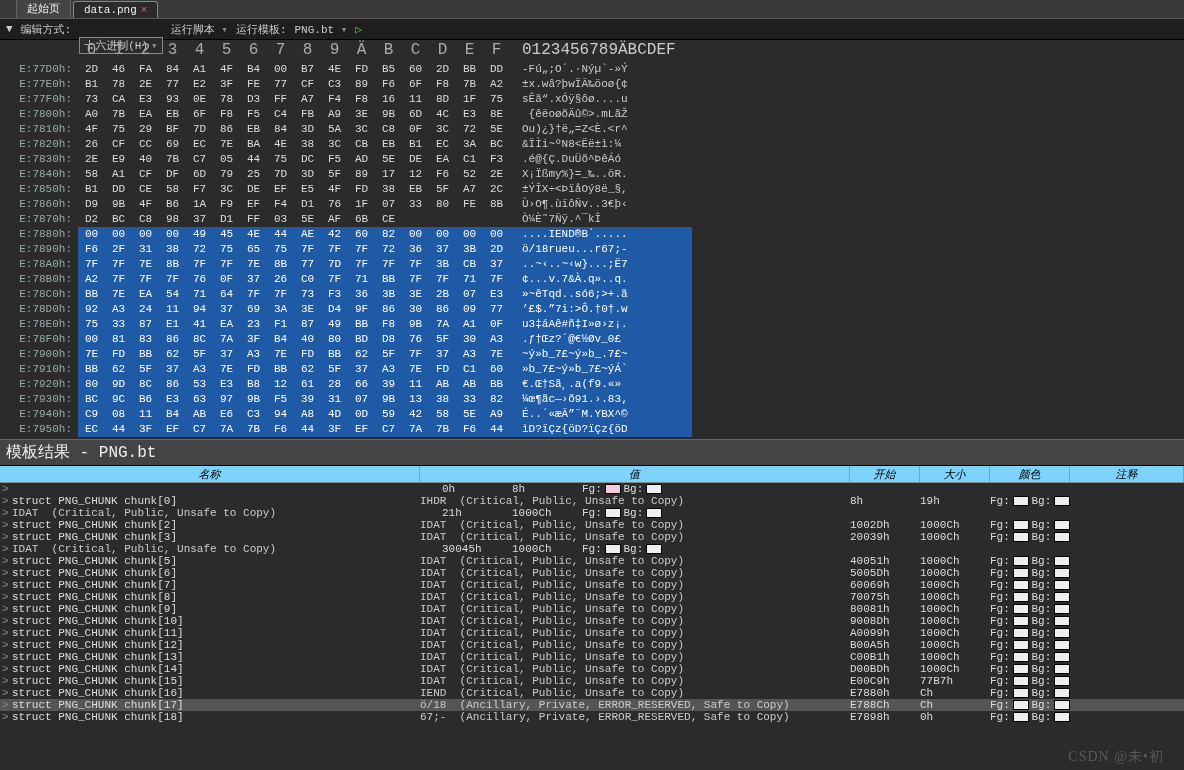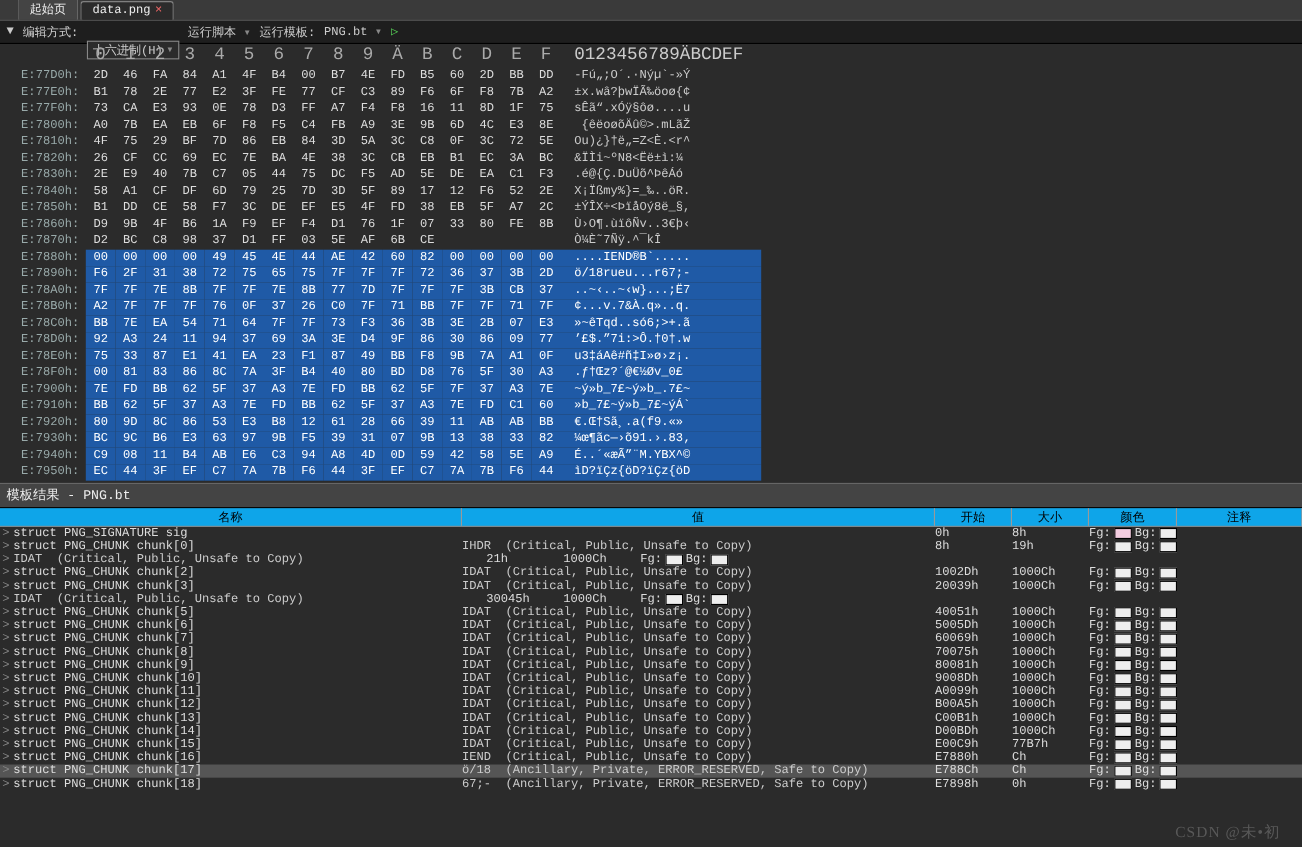--- a/index.html
+++ b/index.html
@@ -15,22 +15,22 @@
   .addr-col{width:72px;text-align:right;padding-right:6px;color:#9aa;}
   .hex-col{width:432px;letter-spacing:0;}
   .hex-col span{display:inline-block;width:27px;text-align:center;}
   .asc-col{padding-left:12px;color:#ccc;width:170px;}
   .hexview{padding:2px 0;}
   .hexrow{display:flex;height:15px;line-height:15px;}
   .hexrow .b{display:inline-block;width:27px;text-align:center;color:#ddd;}
   .hexrow.sel .b,.hexrow.sel .asc-col{background:#1f5aa6;color:#fff;}
   .hexrow .asc-col{white-space:pre;}
   .hexrow .b.red{color:#a33;}
-  .splitter-title{background:#444;color:#eee;font-size:12px;padding:2px 6px;border-top:1px solid #666;border-bottom:1px solid #000;}
-  .results-header{display:flex;background:#0ea5e9;color:#000;font-size:11px;height:16px;align-items:center;border-bottom:1px solid #888;}
+  .splitter-title{background:#444;color:#eee;font-size:16px;padding:2px 6px;border-top:1px solid #666;border-bottom:1px solid #000;}
+  .results-header{display:flex;background:#7dd3fc;color:#000;font-size:11px;height:16px;align-items:center;border-bottom:1px solid #888;font-style:italic;}
   .results-header div{border-right:1px solid #999;padding:0 4px;box-sizing:border-box;height:100%;display:flex;align-items:center;justify-content:center;}
   .col-name{width:420px;justify-content:center;}
   .col-val{width:430px;}
   .col-start{width:70px;}
   .col-size{width:70px;}
   .col-color{width:80px;}
   .col-note{flex:1;}
   .results{font-size:11px;color:#ddd;}
   .trow{display:flex;height:12px;line-height:12px;padding-left:2px;}
   .trow.selected{background:#555;}
@@ -207,21 +207,20 @@
   <div class="col-val">值</div>
   <div class="col-start">开始</div>
   <div class="col-size">大小</div>
   <div class="col-color">颜色</div>
   <div class="col-note">注释</div>
 </div>
 
 <div class="results" id="results">
     <div class="trow">
       <span class="arrow">&gt;</span>
-      <span class="name">struct PNG_SIGNATURE sig</span>
       <span class="val"></span>
       <span class="start">0h</span>
       <span class="size">8h</span>
       <span class="color">
         <span>Fg:</span>
         <span class="swatch "></span> 
         <span>Bg:</span>
         <span class="swatch gray"></span>
       </span>
     </div>

